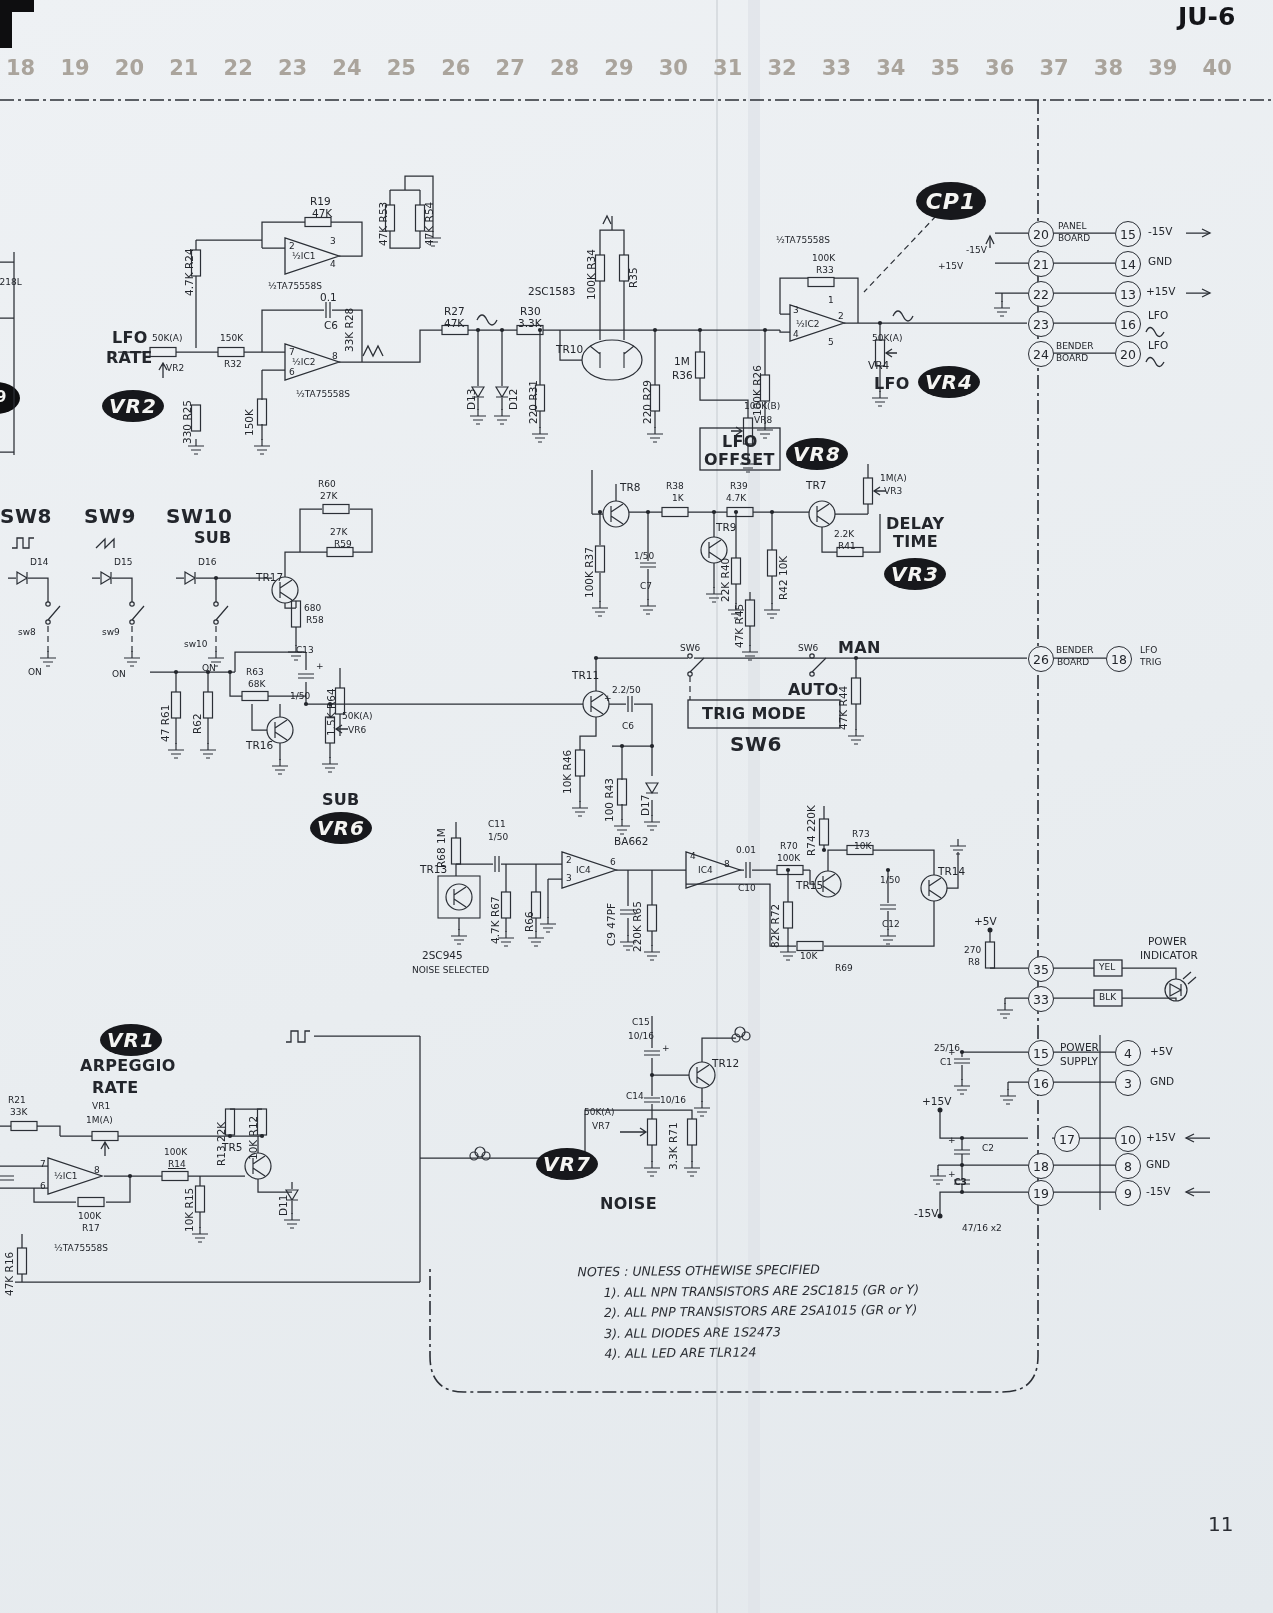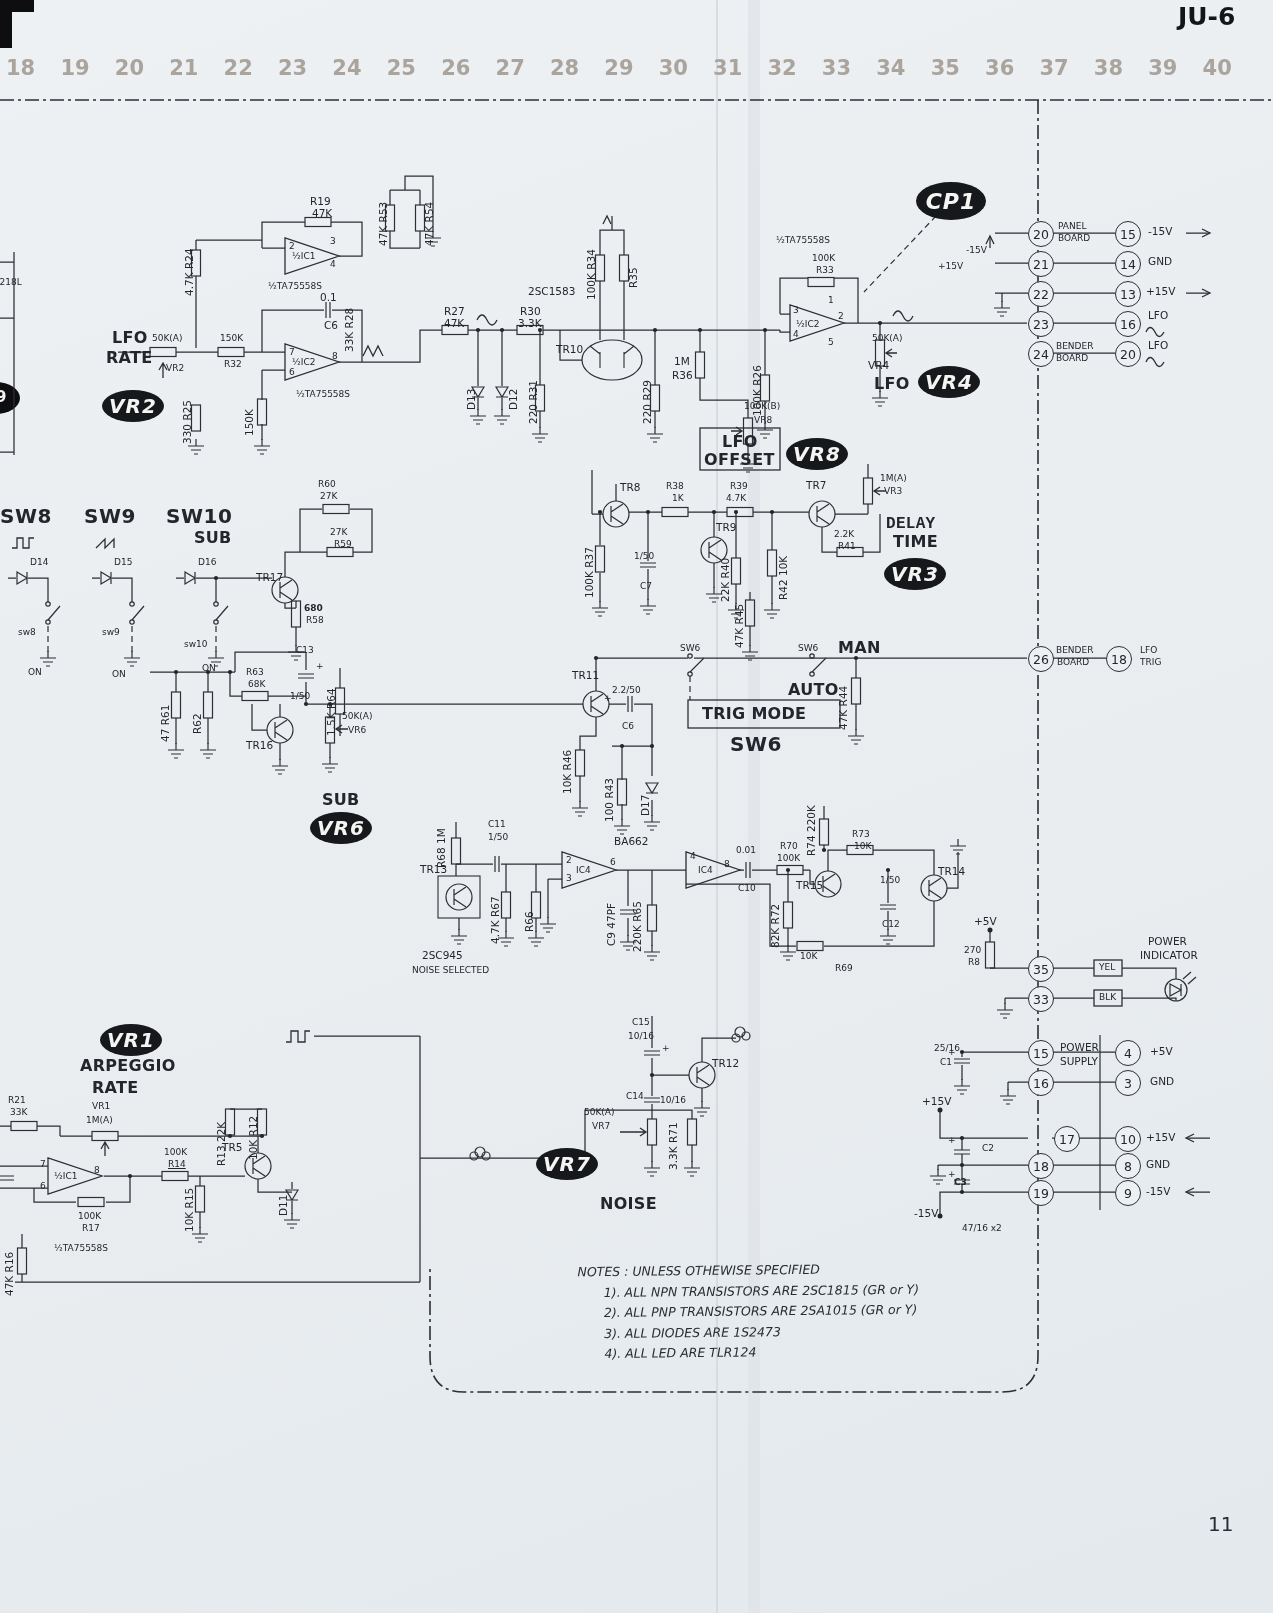--- a/index.html
+++ b/index.html
@@ -435,42 +435,42 @@
       <span class="lbl" style="left: 620px; top: 482px;">TR8</span>
       <span class="lbl sm" style="left: 666px; top: 482px;">R38</span>
       <span class="lbl sm" style="left: 672px; top: 494px;">1K</span>
       <span class="lbl sm" style="left: 730px; top: 482px;">R39</span>
       <span class="lbl sm" style="left: 726px; top: 494px;">4.7K</span>
       <span class="lbl" style="left: 806px; top: 480px;">TR7</span>
       <span class="lbl sm" style="left: 880px; top: 474px;">1M(A)</span>
       <span class="lbl sm" style="left: 884px; top: 487px;">VR3</span>
       <span class="lbl sm" style="left: 834px; top: 530px;">2.2K</span>
       <span class="lbl sm" style="left: 838px; top: 542px;">R41</span>
-      <span class="lbl b" style="left: 886px; top: 516px; font-family: Liberation Mono, monospace;">DELAY</span>
+      <span class="lbl b" style="left: 886px; top: 516px;">DELAY</span>
       <span class="lbl b" style="left: 893px; top: 534px;">TIME</span>
       <span class="lbl rot" style="left: 584px; top: 598px;">100K R37</span>
       <span class="lbl sm" style="left: 634px; top: 552px;">1/50</span>
       <span class="lbl sm" style="left: 640px; top: 582px;">C7</span>
       <span class="lbl" style="left: 716px; top: 522px;">TR9</span>
       <span class="lbl rot" style="left: 720px; top: 602px;">22K R40</span>
       <span class="lbl rot" style="left: 778px; top: 600px;">R42 10K</span>
       <span class="lbl rot" style="left: 734px; top: 648px;">47K R45</span>
       <span class="lbl b2" style="left: 0px; top: 506px;">SW8</span>
       <span class="lbl b2" style="left: 84px; top: 506px;">SW9</span>
       <span class="lbl b2" style="left: 166px; top: 506px;">SW10</span>
       <span class="lbl b" style="left: 194px; top: 530px;">SUB</span>
       <span class="lbl sm" style="left: 30px; top: 558px;">D14</span>
       <span class="lbl sm" style="left: 114px; top: 558px;">D15</span>
       <span class="lbl sm" style="left: 198px; top: 558px;">D16</span>
       <span class="lbl" style="left: 256px; top: 572px;">TR17</span>
       <span class="lbl sm" style="left: 318px; top: 480px;">R60</span>
       <span class="lbl sm" style="left: 320px; top: 492px;">27K</span>
       <span class="lbl sm" style="left: 330px; top: 528px;">27K</span>
       <span class="lbl sm" style="left: 334px; top: 540px;">R59</span>
-      <span class="lbl sm" style="left: 304px; top: 604px; font-weight: bold;">680</span>
+      <span class="lbl sm" style="left: 304px; top: 604px;">680</span>
       <span class="lbl sm" style="left: 306px; top: 616px;">R58</span>
       <span class="lbl sm" style="left: 18px; top: 628px;">sw8</span>
       <span class="lbl sm" style="left: 102px; top: 628px;">sw9</span>
       <span class="lbl sm" style="left: 184px; top: 640px;">sw10</span>
       <span class="lbl sm" style="left: 28px; top: 668px;">ON</span>
       <span class="lbl sm" style="left: 112px; top: 670px;">ON</span>
       <span class="lbl sm" style="left: 202px; top: 664px;">ON</span>
       <span class="lbl rot" style="left: 160px; top: 742px;">47 R61</span>
       <span class="lbl rot" style="left: 192px; top: 734px;">R62</span>
       <span class="lbl sm" style="left: 246px; top: 668px;">R63</span>

